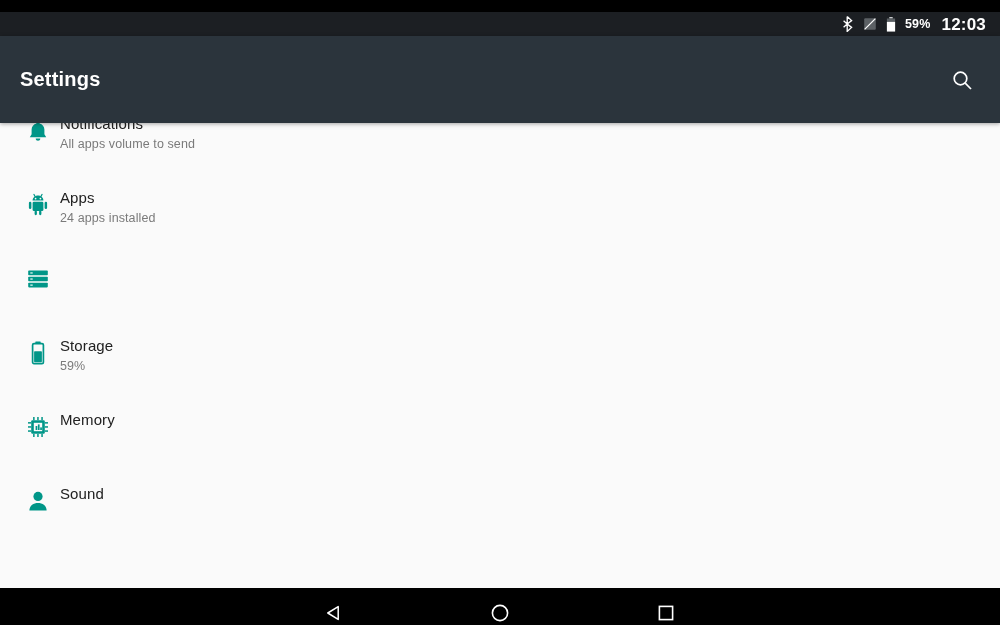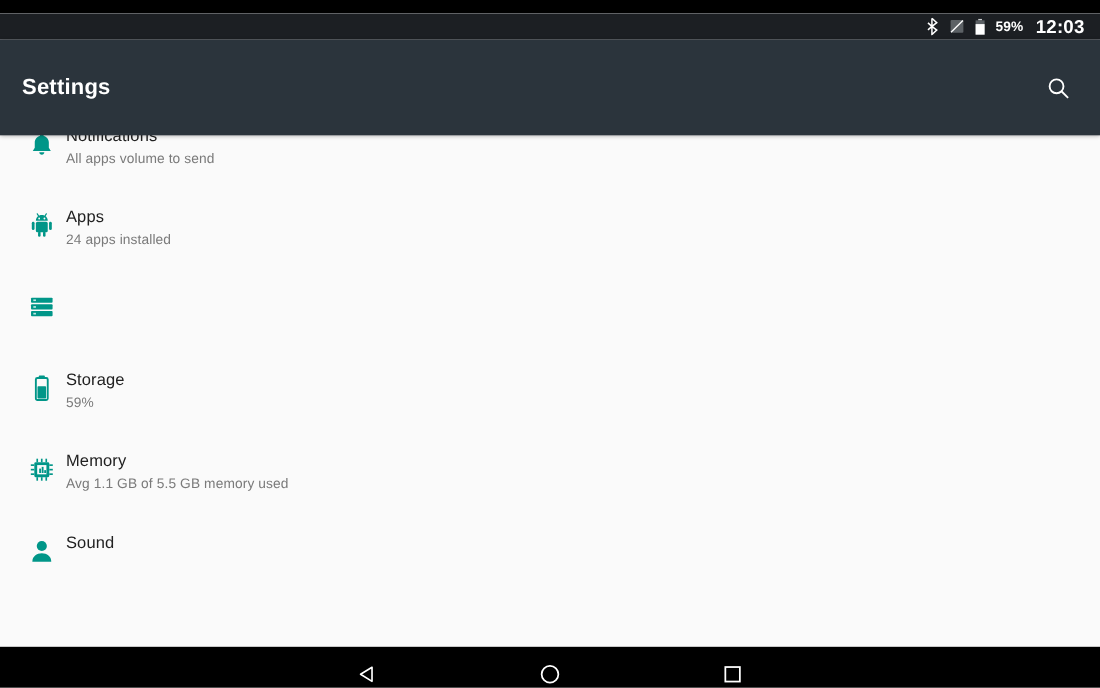--- a/index.html
+++ b/index.html
@@ -180,21 +180,20 @@
           <rect x="7.1" y="2.0" width="1.5" height="3.2" fill="#009688"></rect>
           <rect x="11.2" y="2.0" width="1.5" height="3.2" fill="#009688"></rect>
           <rect x="15.3" y="2.0" width="1.5" height="3.2" fill="#009688"></rect>
           <rect x="7.1" y="18.8" width="1.5" height="3.2" fill="#009688"></rect>
           <rect x="11.2" y="18.8" width="1.5" height="3.2" fill="#009688"></rect>
           <rect x="15.3" y="18.8" width="1.5" height="3.2" fill="#009688"></rect>
         </svg>
       </div>
       <div class="row-text">
         <div class="row-title">Memory</div>
-        <div class="row-sub">Avg 1.1 GB of 5.5 GB memory used</div>
       </div>
     </div>
 
     <div class="row">
       <div class="row-icon">
         <svg width="22" height="24" viewBox="0 0 22 24">
           <circle cx="11" cy="7.4" r="4.6" fill="#009688"></circle>
           <path d="M2.4 21.6 C2.4 16.9 6.3 14.0 11 14.0 C15.7 14.0 19.6 16.9 19.6 21.6 Z" fill="#009688"></path>
         </svg>
       </div>

